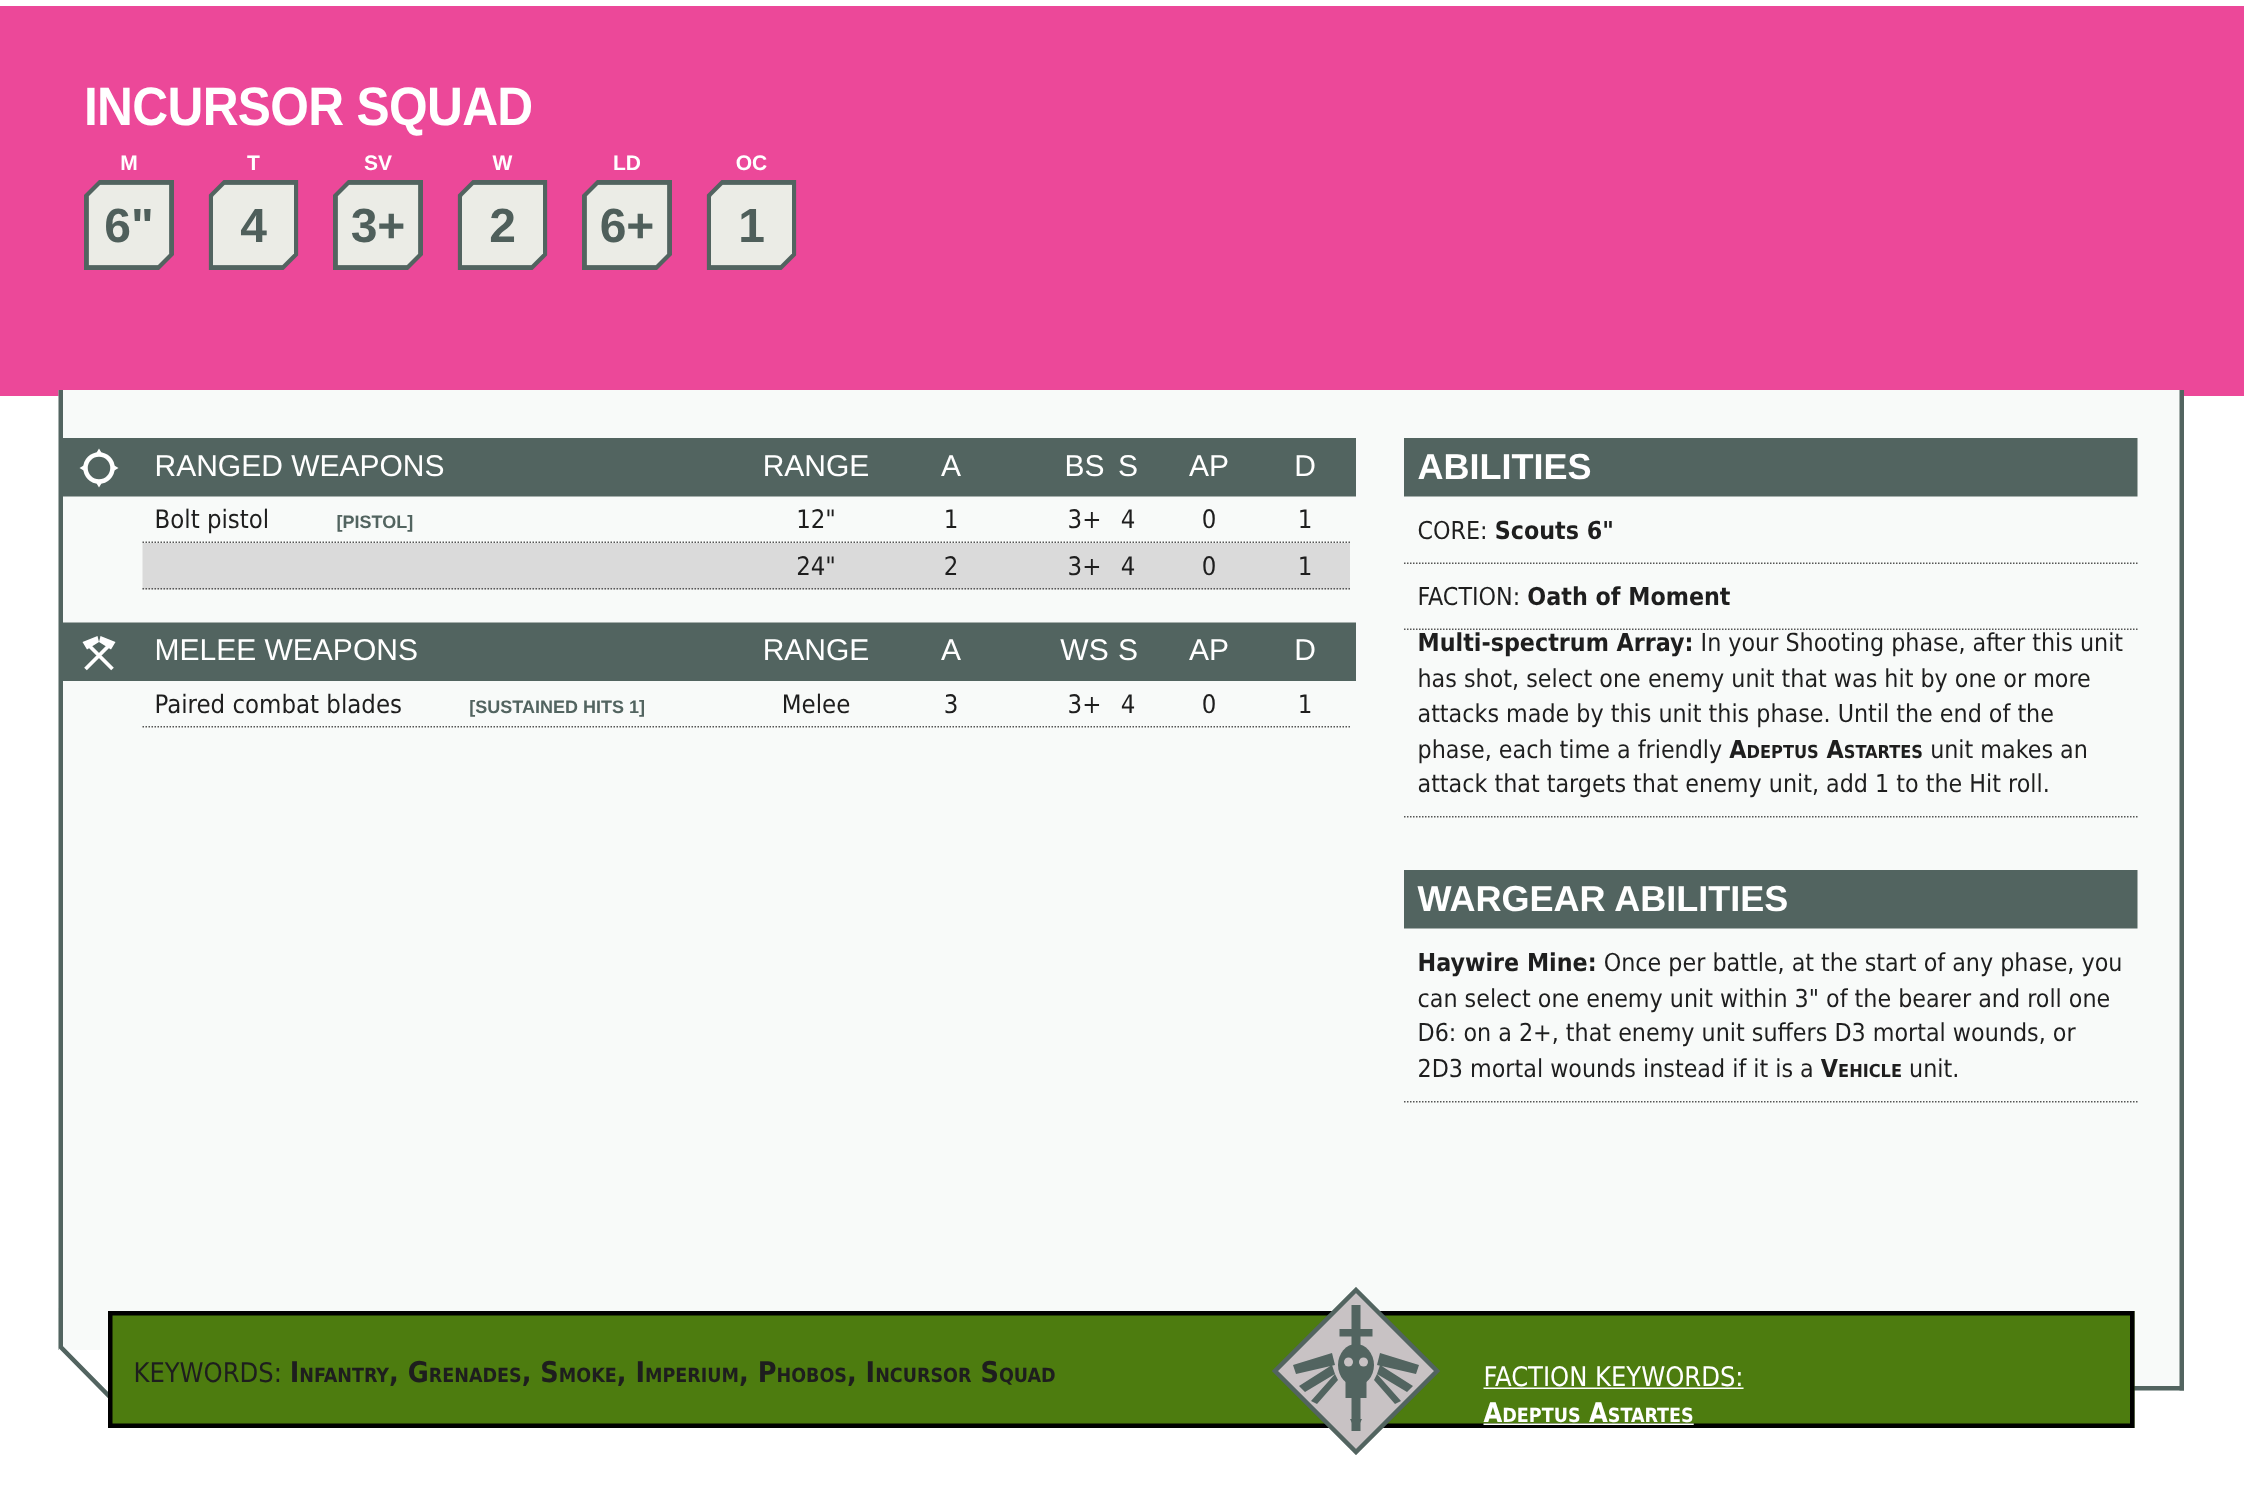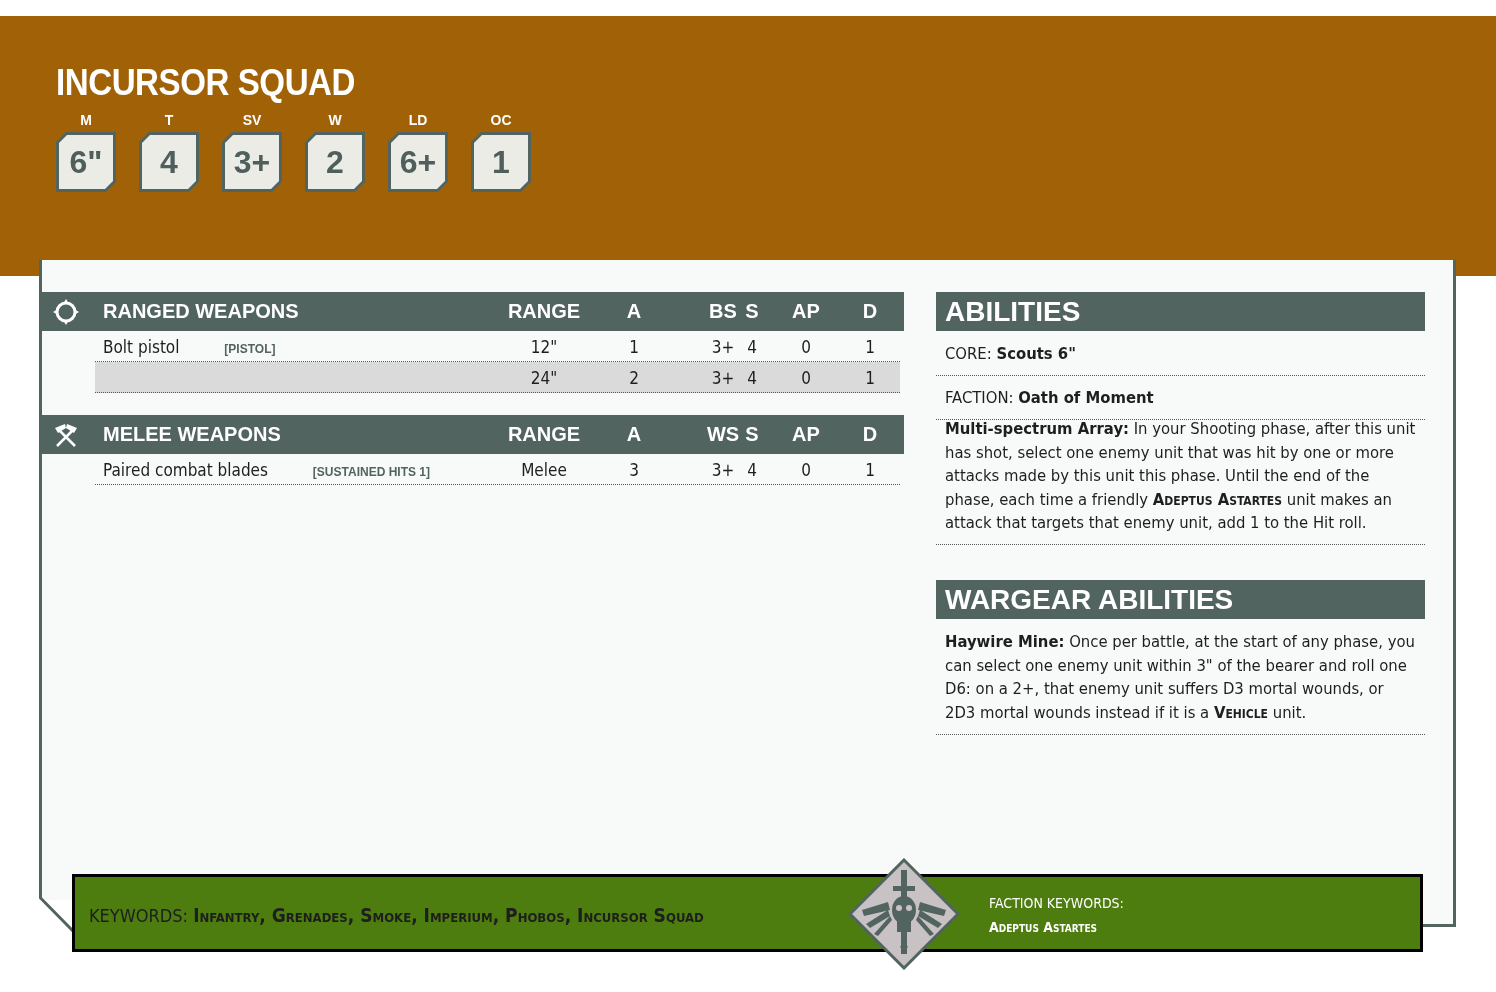--- a/index.html
+++ b/index.html
@@ -1,67 +1,67 @@
 <!DOCTYPE html>
 <html><head>
 <meta charset="utf-8">
 <style>
   html, body { margin:0; padding:0; }
   body { width:1496px; height:992px; background:#ffffff; position:relative; overflow:hidden;
          font-family: "DejaVu Sans Condensed", "Liberation Sans Narrow", "Liberation Sans", sans-serif; color:#1e1e1e; }
-  .header { position:absolute; left:0; top:16px; width:1496px; height:260px; background:#a16207; }
+  .header { position:absolute; left:0; top:4px; width:1496px; height:260px; background:#ec4899; }
   .unit-name { position:absolute; left:56px; top:46px; font-size:36px; font-weight:bold; color:#ffffff;
                letter-spacing:-0.5px; font-family:"Liberation Sans", sans-serif; transform:scaleX(0.92); transform-origin:left; }
   .stats { position:absolute; left:56px; top:94px; display:flex; gap:23px; }
   .stat { width:60px; display:flex; flex-direction:column; align-items:center; }
   .stat-label { font-size:14px; font-weight:bold; color:#ffffff; height:22px; line-height:20px; font-family:"Liberation Sans", sans-serif; }
   .stat-box { width:60px; height:60px; background:#526460; position:relative;
               clip-path: polygon(10px 0,100% 0,100% calc(100% - 10px),calc(100% - 10px) 100%,0 100%,0 10px); }
   .stat-box-inner { position:absolute; left:3px; top:3px; right:3px; bottom:3px; background:#ebece6;
               clip-path: polygon(8px 0,100% 0,100% calc(100% - 8px),calc(100% - 8px) 100%,0 100%,0 8px);
               display:flex; align-items:center; justify-content:center; font-size:32px; font-weight:bold; color:#4f5f5b;
               font-family:"Liberation Sans", sans-serif; }
 
   .card { position:absolute; left:39px; top:260px; width:1417px; height:667px; }
   .card-left { position:absolute; left:0; top:0; width:866px; height:640px; background:#f8faf9;
                border-left:3px solid #526460; border-right:3px solid #526460; }
   .card-left-cut { position:absolute; left:0; top:612px; width:40px; height:60px; }
   .card-right { position:absolute; left:866px; top:0; width:548px; height:667px; background:#f8faf9;
                 border-right:3px solid #526460; border-bottom:3px solid #526460; box-sizing:border-box; width:551px; }
 
   .wtable { position:absolute; left:42px; width:862px; }
-  .whead { height:39px; background:#526460; color:#fff; display:flex; align-items:center; font-weight:bold; font-size:20px; position:relative;
+  .whead { height:39px; background:#526460; color:#fff; display:flex; align-items:center; font-weight:normal; font-size:20px; position:relative;
            font-family:"Liberation Sans", sans-serif; }
   .whead .icon { position:absolute; left:10px; top:6px; width:28px; height:28px; }
   .col { position:absolute; text-align:center; }
   .c-name { left:61px; text-align:left; }
   .c-range { left:450px; width:104px; }
   .c-a { left:575px; width:34px; }
   .c-bs { left:632px; width:44px;margin-left:27px; }
   .c-s { left:695px; width:30px; }
   .c-ap { left:744px; width:40px; }
   .c-d { left:812px; width:32px; }
   .wrow { height:31px; position:relative; font-size:17px; }
   .wrow .col { top:6px; }
   .wrow .rowbg { position:absolute; left:53px; right:4px; top:0; bottom:0; border-bottom:1px dotted #555; }
   .wrow.alt .rowbg { background:#dadada; }
   .kw { font-size:12px; font-weight:bold; color:#526460; font-family:"Liberation Sans", sans-serif;padding-left:40px; }
 
   .section-head { position:absolute; left:936px; width:489px; height:39px; background:#526460; color:#fff;
-                  font-weight:bold; font-size:28px; line-height:40px; padding-left:9px; box-sizing:border-box; font-family:"Liberation Sans", sans-serif; }
+                  font-weight:bold; font-size:24px; line-height:40px; padding-left:9px; box-sizing:border-box; font-family:"Liberation Sans", sans-serif; }
   .ab { position:absolute; left:936px; width:489px; box-sizing:border-box; padding:0 9px; font-size:16.5px; line-height:23.5px;
         border-bottom:1px dotted #555; }
   .ab b { font-weight:bold; }
   .sc { font-variant:small-caps; font-weight:bold; }
 
   .footer { position:absolute; left:72px; top:874px; width:1351px; height:78px; background:#4d7c0f; box-sizing:border-box;
             border:3px solid #000000; }
   .kw-line { position:absolute; left:14px; top:27px; font-size:18px; color:#1e1e1e; }
   .kw-line .sc { font-size:19px; }
-  .fk { position:absolute; left:914px; top:14px; color:#ffffff; font-size:14px; line-height:24px; }
+  .fk { position:absolute; left:914px; top:30px; color:#ffffff; font-size:18px; line-height:24px;text-decoration:underline; }
   .emblem { position:absolute; left:848px; top:858px; width:112px; height:112px; }
 </style>
 </head>
 <body>
 
 <div class="header">
   <div class="unit-name">INCURSOR SQUAD</div>
   <div class="stats">
     <div class="stat">
       <div class="stat-label">M</div>

